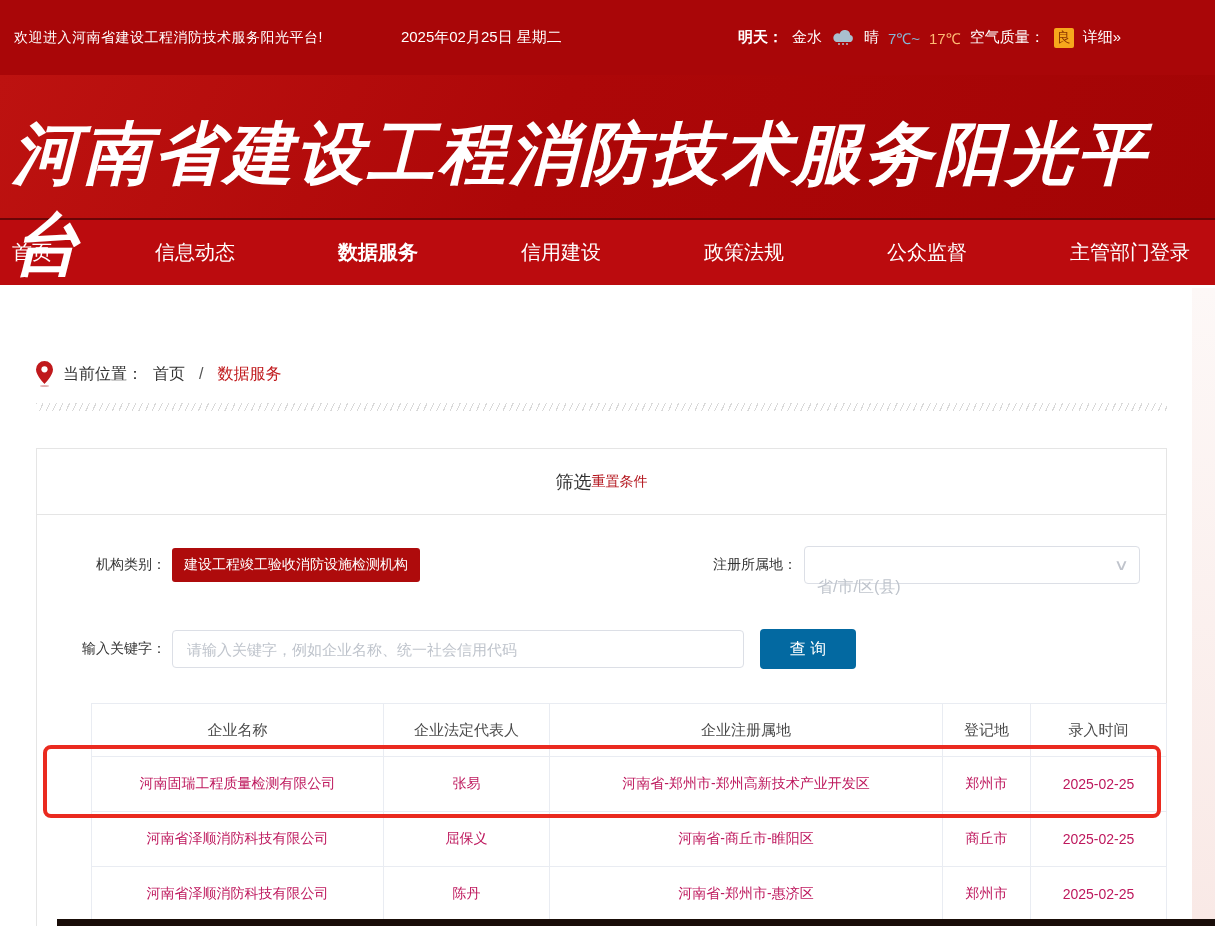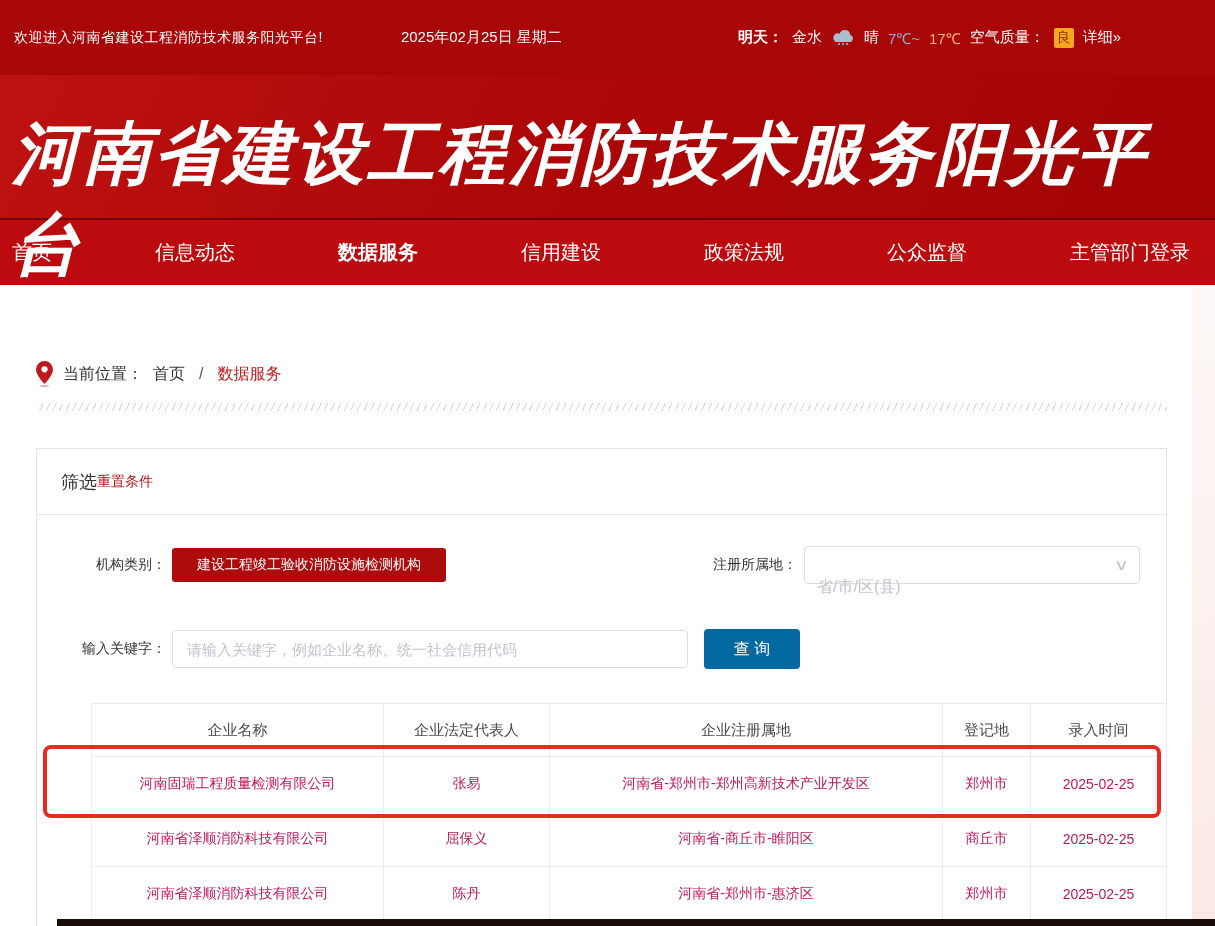--- a/index.html
+++ b/index.html
@@ -38,42 +38,42 @@
   .breadcrumb .pin { width:17px; height:26px; flex:0 0 auto; }
   .breadcrumb .bc-current { color:#c0191c; }
   .breadcrumb .bc-home { cursor:pointer; }
   .breadcrumb .bc-sep { color:#555; margin:0 4px; }
 
   .slashes { margin-top:16px; height:8px;
     background:repeating-linear-gradient(115deg,#d9d9d9 0 1px,transparent 1px 6px); }
 
   
   .panel { margin-top:37px; border:1px solid #e5e5e5; background:#fff; min-height:480px; }
-  .panel-header { height:66px; display:flex; align-items:center; justify-content:flex-start;
+  .panel-header { height:66px; display:flex; align-items:center; justify-content:center;
     padding:0 24px; border-bottom:1px solid #e5e5e5; }
   .panel-title { font-size:18px; color:#333; }
   .reset-link { font-size:14px; color:#b3121a; cursor:pointer; }
 
   .form { padding:31px 26px 0 27px; }
   .frow { display:flex; align-items:center; }
   .frow-1 { height:38px; }
   .frow-2 { margin-top:45px; height:40px; }
   .flabel { width:102px; text-align:right; font-size:14px; color:#333; flex:0 0 auto; }
   .chip-selected { margin-left:6px; background:#ae0b0c; color:#fff; font-size:14px;
-    padding:8px 25px; border-radius:3px; cursor:pointer; white-space:nowrap; }
+    padding:8px 12px; border-radius:3px; cursor:pointer; white-space:nowrap; }
   .chip-plain { margin-left:9px; color:#666; font-size:14px; cursor:pointer; white-space:nowrap; }
 
   .region-group { margin-left:auto; display:flex; align-items:center; }
   .region-label { font-size:14px; color:#333; margin-right:7px; }
   .select-box { width:336px; height:38px; border:1px solid #dcdfe6; border-radius:4px;
     display:flex; align-items:center; padding:0 12px; cursor:pointer; background:#fff; }
   .select-placeholder { color:#bfc4cc; font-size:16px; flex:1;margin-top:44px; }
   .select-chevron { color:#c0c4cc; font-size:15px; transform:scaleX(1.4); }
 
-  .keyword-input { margin-left:6px; width:516px; height:38px; border:1px solid #dcdfe6;
+  .keyword-input { margin-left:6px; width:572px; height:38px; border:1px solid #dcdfe6;
     border-radius:4px; padding:0 14px; font-size:15px; color:#0f766e; outline:none;
     font-family:"Liberation Sans", sans-serif; }
   .keyword-input::placeholder { color:#bfc4cc; }
   .search-btn { margin-left:16px; width:96px; height:40px; background:#0369a1; color:#fff;
     font-size:16px; border:none; border-radius:4px; cursor:pointer;
     font-family:"Liberation Sans", sans-serif; }
 
   
   .result-table { margin:34px 0 0 27px; border-collapse:collapse; table-layout:fixed;
     width:1075px; font-size:14px; }

